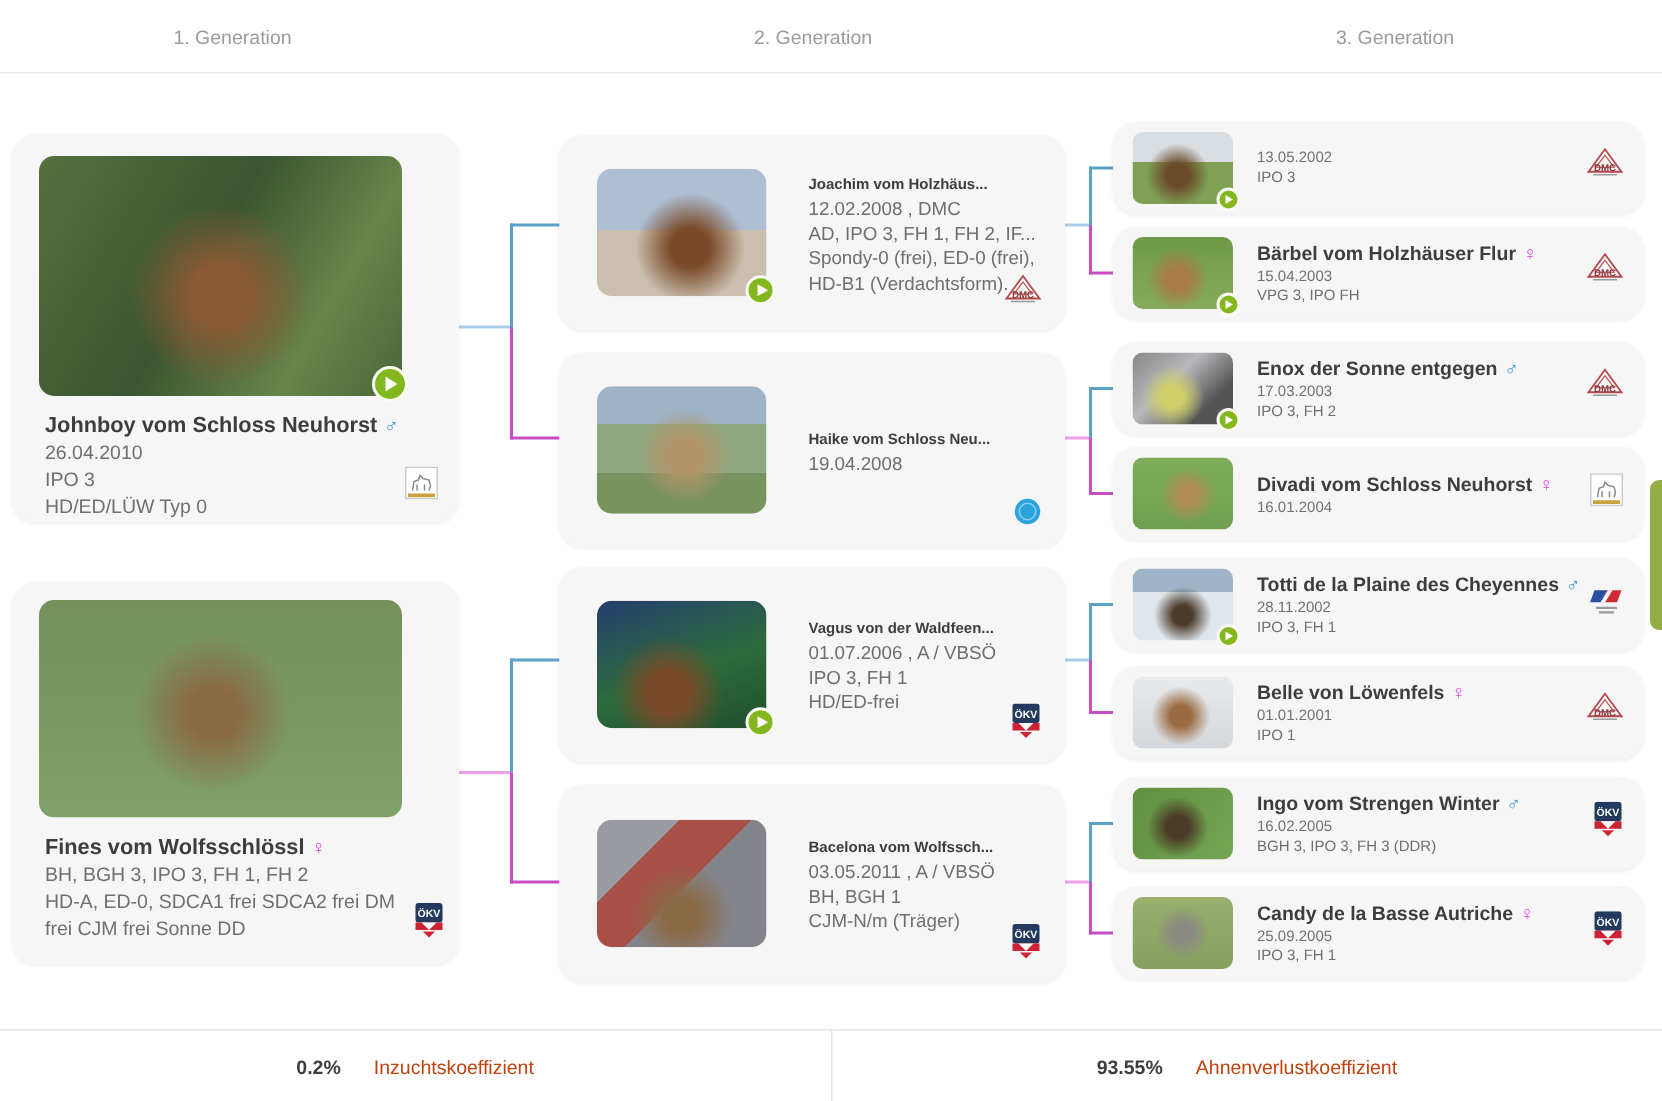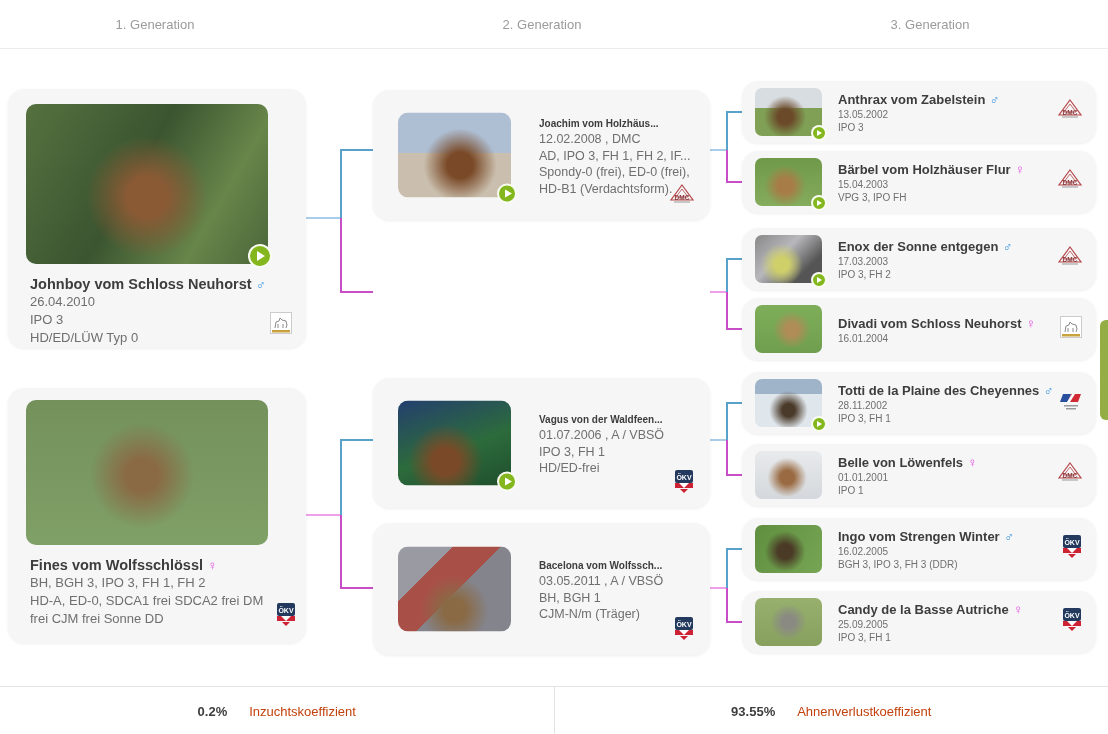--- a/index.html
+++ b/index.html
@@ -182,20 +182,34 @@
     <span class="badge" style="right:16px;bottom:10px">
       <svg width="24" height="22" viewBox="0 0 24 22">
           <polygon points="12,1 23,16 1,16" fill="none" stroke="#b5484a" stroke-width="1.2"></polygon>
           <polygon points="12,5 18,13 6,13" fill="none" stroke="#b5484a" stroke-width="0.8"></polygon>
           <text x="12" y="15.5" font-size="6.5" font-weight="bold" fill="#8a3a3c" text-anchor="middle">DMC</text>
           <line x1="4" y1="18" x2="20" y2="18" stroke="#999" stroke-width="1"></line>
         </svg>
     </span>
   </div>
 
+  <div class="card g2" style="left:373px;top:235px">
+    <div class="photo" style="background:radial-gradient(circle at 52% 55%, #b09468 0 15%, rgba(176,148,104,0) 42%),linear-gradient(#9fb3c6 0 30%,#90a882 30% 68%,#77935e 68%);"></div>
+    <div class="txt">
+      <div><span class="name">Haike vom Schloss Neu...</span></div>
+      <div class="meta">19.04.2008</div>
+
+    </div>
+    <span class="badge" style="right:16px;bottom:10px">
+      <svg width="18" height="18" viewBox="0 0 18 18">
+          <circle cx="9" cy="9" r="8.5" fill="#2ba4dd"></circle>
+          <circle cx="9" cy="9" r="5.5" fill="none" stroke="rgba(255,255,255,.45)" stroke-width="1"></circle>
+        </svg>
+    </span>
+  </div>
 
   <div class="card g2" style="left:373px;top:378px">
     <div class="photo" style="background:radial-gradient(circle at 42% 72%, #7a4a28 0 15%, rgba(122,74,40,0) 42%),linear-gradient(160deg,#243f6e,#2c6b3c 55%,#1f4f2c);">
       <div class="play sm">
           <span class="tri"></span>
         </div>
     </div>
     <div class="txt">
       <div><span class="name">Vagus von der Waldfeen...</span></div>
       <div class="meta">01.07.2006 , A / VBSÖ</div>
@@ -232,22 +246,20 @@
     </span>
   </div>
 
   <div class="card g3" style="left:742px;top:81px">
     <div class="photo" style="background:radial-gradient(circle at 45% 60%, #6b4a2a 0 16%, rgba(107,74,42,0) 45%),linear-gradient(#d8dde2 0 42%,#7fa055 42%);">
       <div class="play xs">
           <span class="tri"></span>
         </div>
     </div>
     <div class="txt">
-      <div><span class="name">Anthrax vom Zabelstein</span>
-           <span class="sex male">♂</span></div>
       <div class="meta">13.05.2002</div>
       <div class="meta">IPO 3</div>
     </div>
     <span class="badge mid">
       <svg width="24" height="22" viewBox="0 0 24 22">
           <polygon points="12,1 23,16 1,16" fill="none" stroke="#b5484a" stroke-width="1.2"></polygon>
           <polygon points="12,5 18,13 6,13" fill="none" stroke="#b5484a" stroke-width="0.8"></polygon>
           <text x="12" y="15.5" font-size="6.5" font-weight="bold" fill="#8a3a3c" text-anchor="middle">DMC</text>
           <line x1="4" y1="18" x2="20" y2="18" stroke="#999" stroke-width="1"></line>
         </svg>

